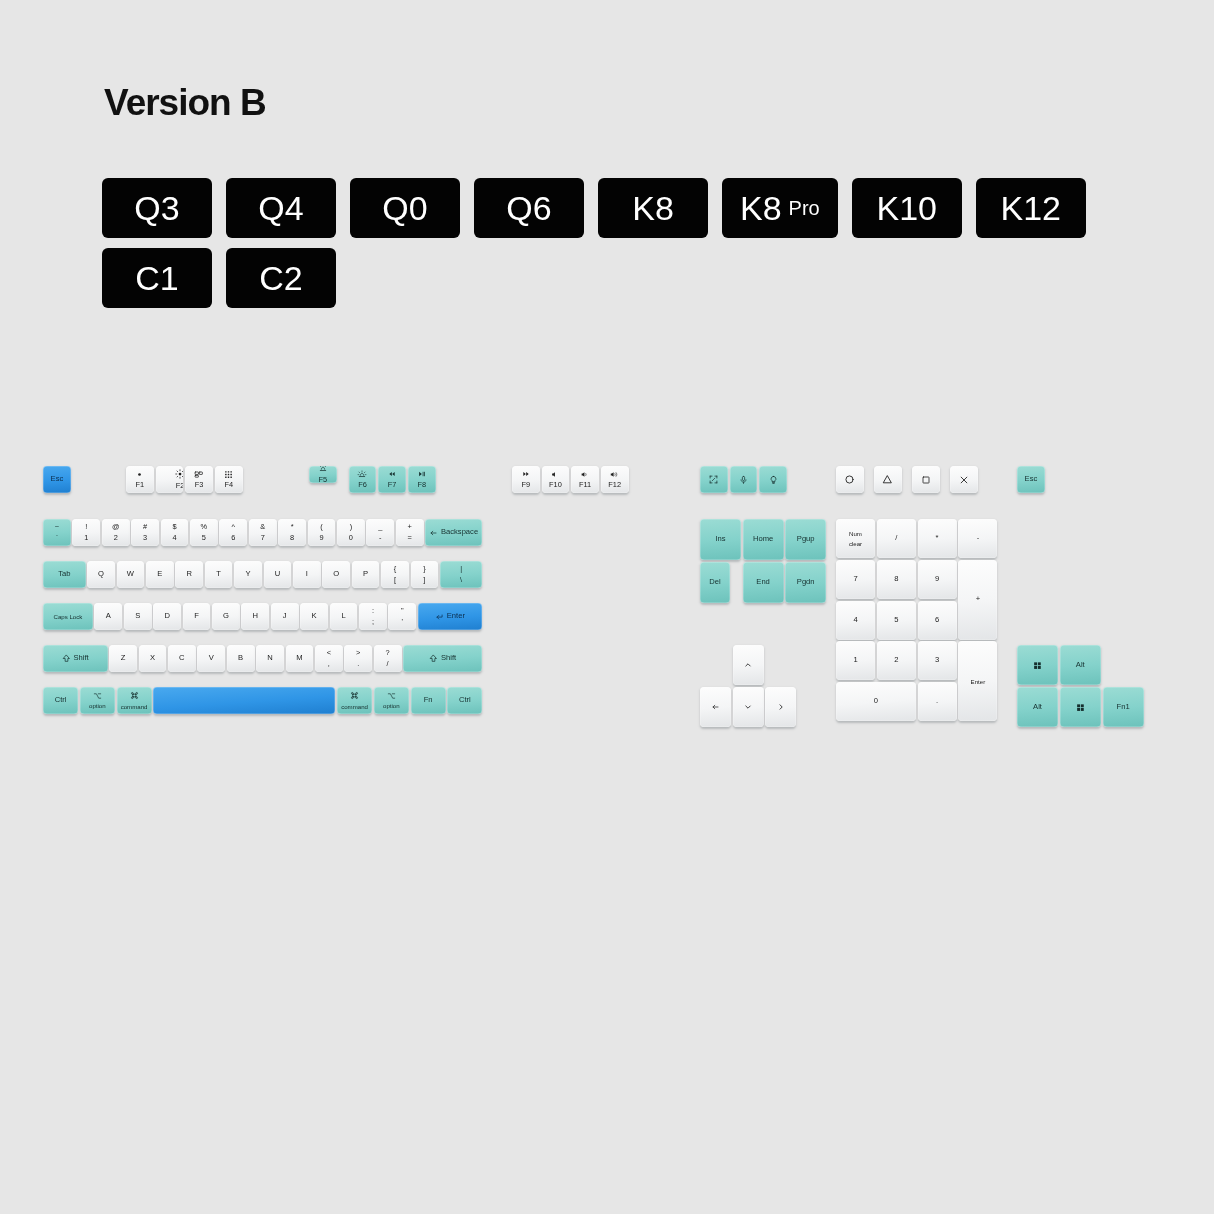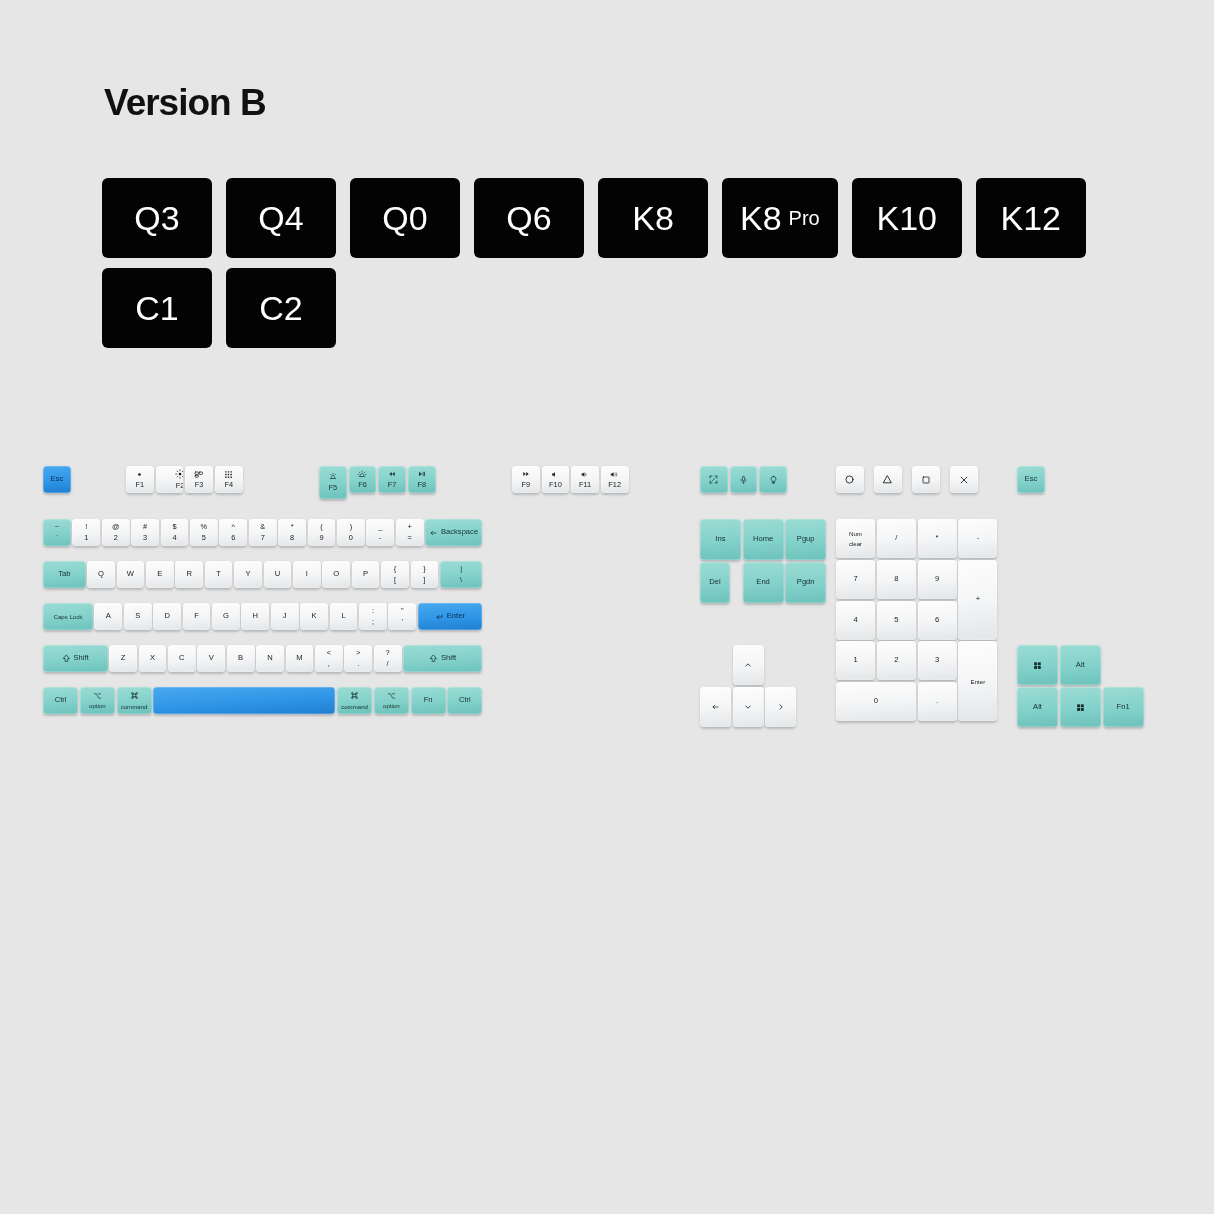--- a/index.html
+++ b/index.html
@@ -16,21 +16,21 @@
     letter-spacing:-1px;line-height:1;
   }
   
   #chips{
     position:absolute;left:102px;top:178px;
     width:1010px;
     display:flex;flex-wrap:wrap;gap:10px 14px;
   }
   .chip{
     background:#030303;color:#fff;border-radius:6px;
-    height:80px;min-width:110px;padding:0 18px;
+    height:60px;min-width:110px;padding:0 18px;
     display:flex;align-items:center;justify-content:center;
     font-size:34px;font-weight:400;letter-spacing:0px;
     box-sizing:border-box;
   }
   .chip .sub{font-size:20px;margin-left:7px;font-weight:400;}
   
   #board{
     position:absolute;left:0px;top:0px;width:1214px;height:1214px;
   }
   .key{
@@ -157,21 +157,21 @@
               <rect x="11.4" y="6.7" width="2.6" height="2.6" rx="0.5"></rect>
               <rect x="2" y="11.4" width="2.6" height="2.6" rx="0.5"></rect>
               <rect x="6.7" y="11.4" width="2.6" height="2.6" rx="0.5"></rect>
               <rect x="11.4" y="11.4" width="2.6" height="2.6" rx="0.5"></rect>
             </g>
           </svg>
         </span>
         <div class="bot">F4</div>
       </div>
     </div>
-    <div class="key k-teal" style="left: 319px; top: 466px; width: 27.8px; height: 33px;">
+    <div class="key k-teal" style="left: 309px; top: 466px; width: 27.8px; height: 17px;">
       <div class="legend-2">
         <span class="ico">
           <svg width="10" height="9" viewBox="0 0 16 16" fill="none" stroke="currentColor" stroke-width="1.4" stroke-linecap="round" stroke-linejoin="round">
             <path d="M3.2 11.6h9.6" stroke-width="1.3"></path>
             <path d="M5 9.4c0-1.9 1.4-3.2 3-3.2s3 1.3 3 3.2" stroke-width="1.2"></path>
             <g stroke-width="1">
               <path d="M8 2.4v1.5M3.4 4.1l1 1M12.6 4.1l-1 1"></path>
             </g>
           </svg>
         </span>

